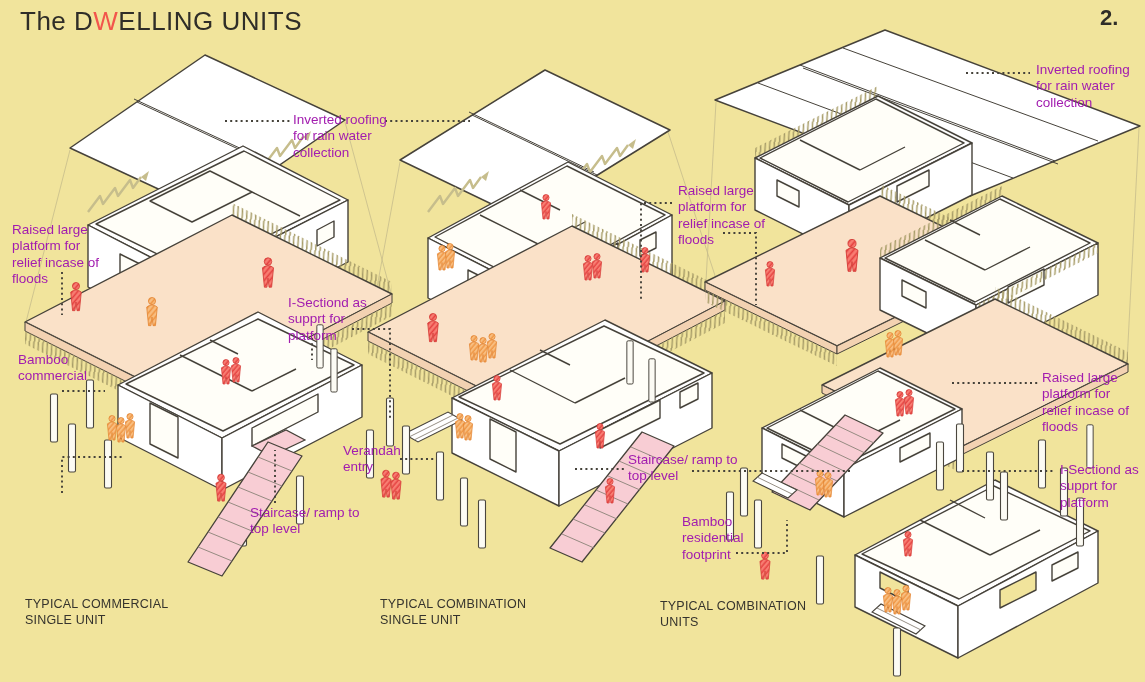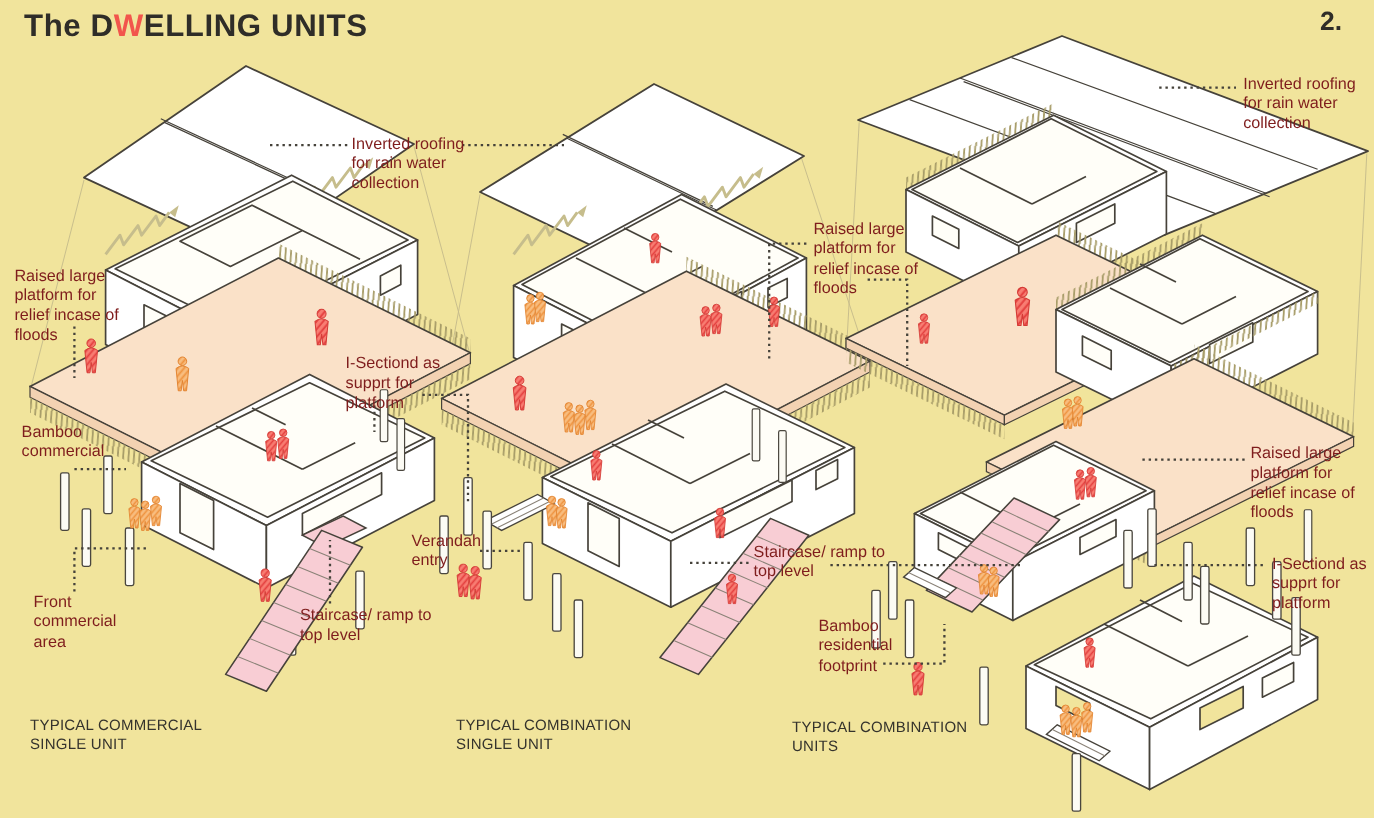--- a/index.html
+++ b/index.html
@@ -1,23 +1,23 @@
 <!DOCTYPE html>
 <html><head>
 <meta charset="utf-8">
 <style>
   html,body{margin:0;padding:0}
   .page{position:relative;width:1145px;height:682px;background:#f1e49c;
         font-family:"Liberation Sans",sans-serif;color:#45423a;overflow:hidden}
   svg.art{position:absolute;left:0;top:0}
-  .title{position:absolute;left:20px;top:6px;font-size:26px;font-weight:700;
+  .title{position:absolute;left:20px;top:6px;font-size:26px;font-weight:400;
          letter-spacing:.5px;color:#2f2d28;margin:0}
   .title .accent{color:#f2554c}
   .pageno{position:absolute;left:1100px;top:5px;font-size:22px;font-weight:600;color:#2f2d28}
-  .label{position:absolute;font-size:13.5px;line-height:1.22;white-space:pre-line;color:#7f1d1d}
+  .label{position:absolute;font-size:13.5px;line-height:1.22;white-space:pre-line;color:#a21caf}
   .caption{position:absolute;font-size:12.5px;font-weight:normal;line-height:1.3;
            letter-spacing:.2px;white-space:pre-line;color:#35332d}
 </style>
 </head>
 <body>
 
 <div class="page">
 
 <svg class="art" width="1145" height="682" viewBox="0 0 1145 682">
   <defs>
@@ -335,23 +335,20 @@
 
 <div class="label" style="left:293px;top:112px">Inverted roofing
 for rain water
 collection</div>
 <div class="label" style="left:12px;top:222px">Raised large
 platform for
 relief incase of
 floods</div>
 <div class="label" style="left:18px;top:352px">Bamboo
 commercial</div>
-<div class="label" style="left:28px;top:494px">Front
-commercial
-area</div>
 <div class="label" style="left:250px;top:505px">Staircase/ ramp to
 top level</div>
 <div class="label" style="left:288px;top:295px">I-Sectiond as
 supprt for
 platform</div>
 <div class="label" style="left:343px;top:443px">Verandah
 entry</div>
 <div class="label" style="left:628px;top:452px">Staircase/ ramp to
 top level</div>
 <div class="label" style="left:678px;top:183px">Raised large

